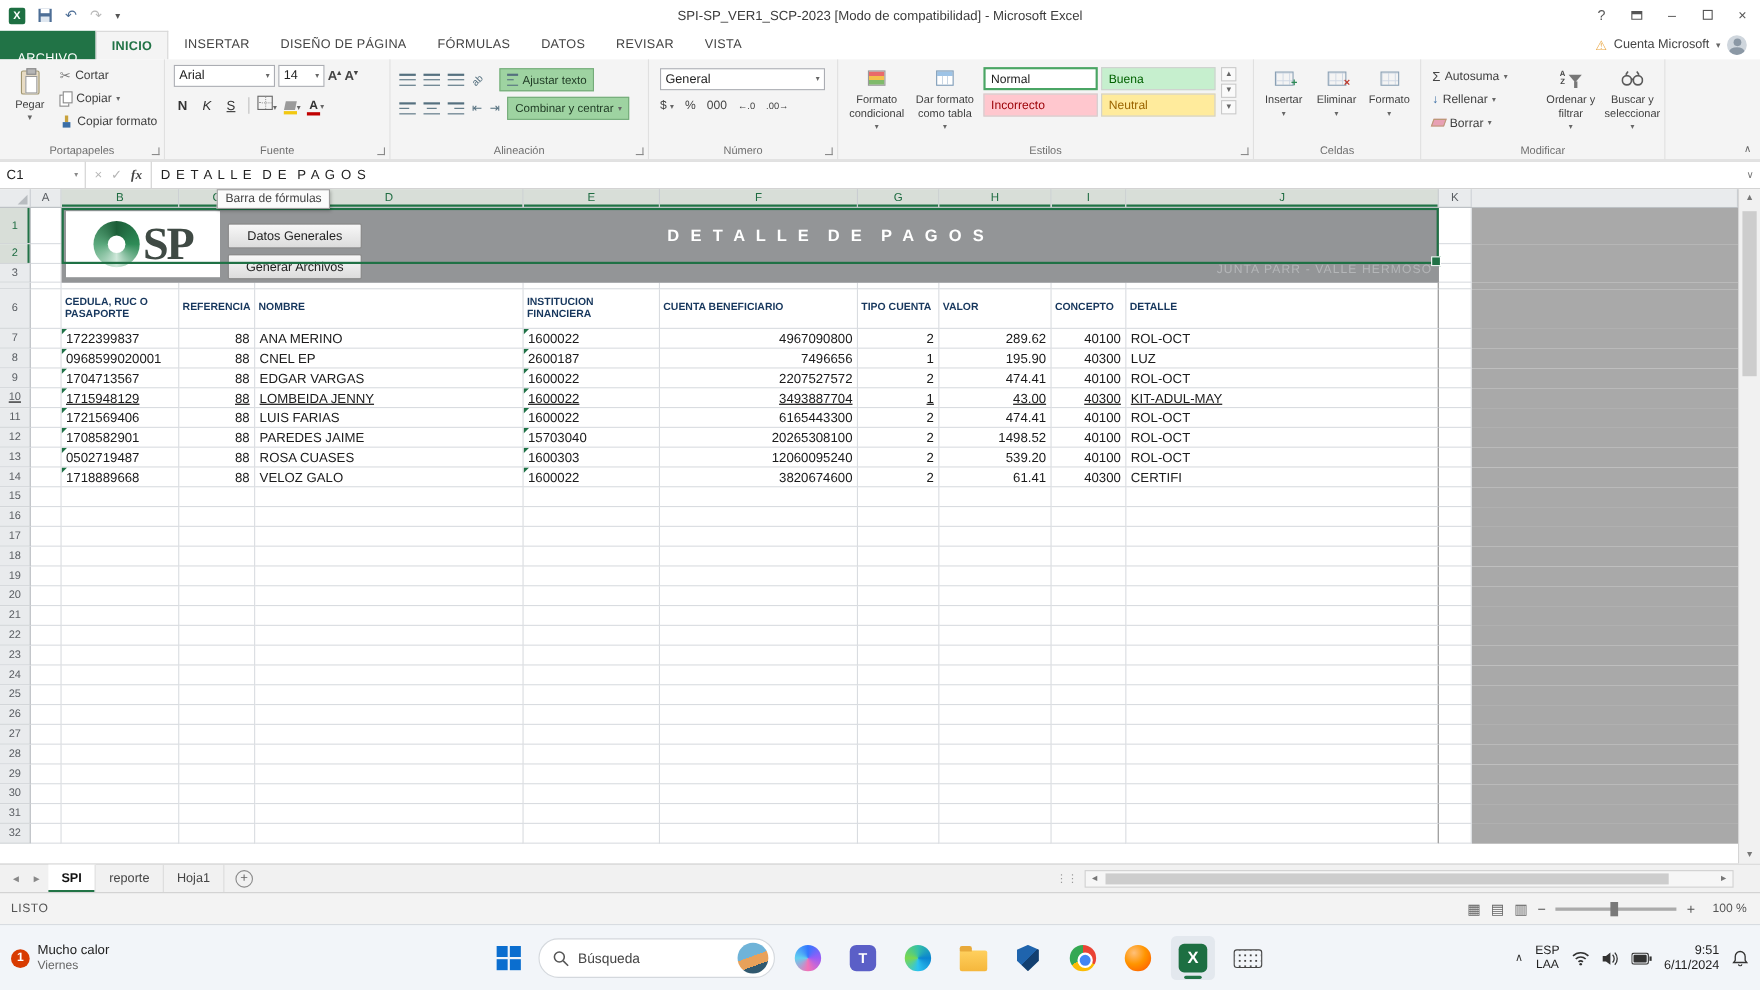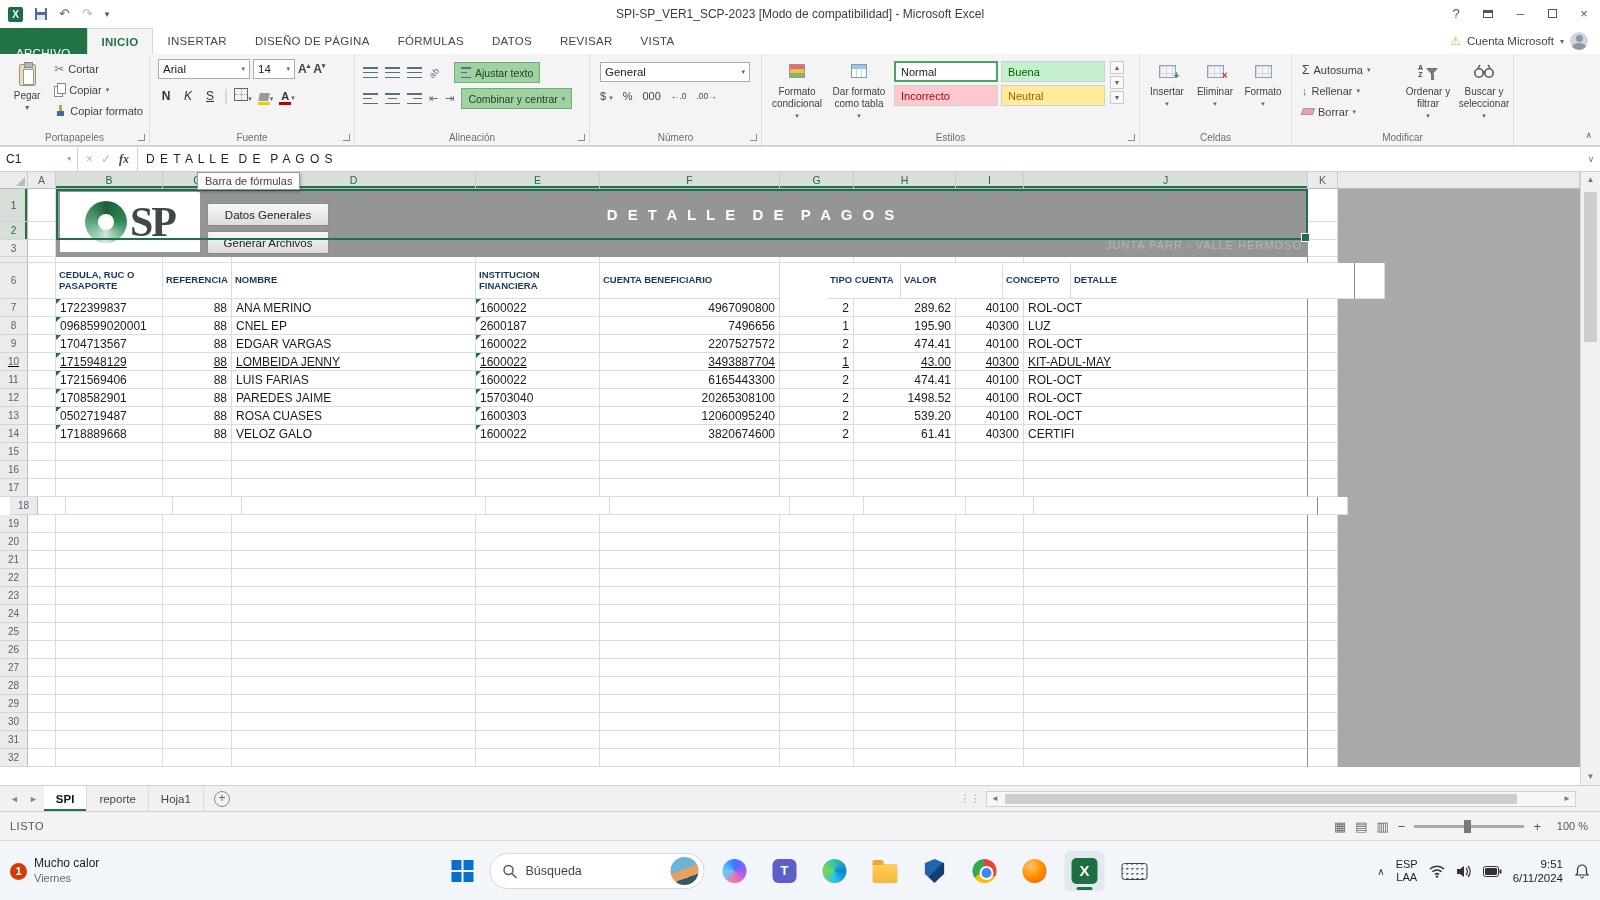--- a/index.html
+++ b/index.html
@@ -605,21 +605,21 @@
         <div class="grayfill"></div>
       </div>
       <div class="grow" style="height: 36px;">
         <div class="rn">6</div>
         <div class="cell" style="width: 28px;"></div>
         <div class="cell hcell" style="width: 107px;">CEDULA, RUC O PASAPORTE</div>
         <div class="cell hcell" style="width: 69px;">REFERENCIA</div>
         <div class="cell hcell" style="width: 244px;">NOMBRE</div>
         <div class="cell hcell" style="width: 124px;">INSTITUCION FINANCIERA</div>
         <div class="cell hcell" style="width: 180px;">CUENTA BENEFICIARIO</div>
-        <div class="cell hcell" style="width: 74px; margin-left: 47px;">TIPO CUENTA</div>
+        <div class="cell hcell" style="width: 74px;">TIPO CUENTA</div>
         <div class="cell hcell" style="width: 102px;">VALOR</div>
         <div class="cell hcell" style="width: 68px;">CONCEPTO</div>
         <div class="cell jcol hcell" style="width: 284px;">DETALLE</div>
         <div class="cell" style="width: 30px;"></div>
         <div class="grayfill"></div>
       </div>
       <div class="grow" style="height: 18px;">
         <div class="rn">7</div>
         <div class="cell" style="width: 28px;"></div>
         <div class="cell al" style="width: 107px;">
@@ -937,21 +937,21 @@
         <div class="cell" style="width: 244px;"></div>
         <div class="cell" style="width: 124px;"></div>
         <div class="cell" style="width: 180px;"></div>
         <div class="cell" style="width: 74px;"></div>
         <div class="cell" style="width: 102px;"></div>
         <div class="cell" style="width: 68px;"></div>
         <div class="cell jcol" style="width: 284px;"></div>
         <div class="cell" style="width: 30px;"></div>
         <div class="grayfill"></div>
       </div>
-      <div class="grow" style="height: 18px; margin-left: 10px;">
+      <div class="grow" style="height: 18px;">
         <div class="rn">18</div>
         <div class="cell" style="width: 28px;"></div>
         <div class="cell" style="width: 107px;"></div>
         <div class="cell" style="width: 69px;"></div>
         <div class="cell" style="width: 244px;"></div>
         <div class="cell" style="width: 124px;"></div>
         <div class="cell" style="width: 180px;"></div>
         <div class="cell" style="width: 74px;"></div>
         <div class="cell" style="width: 102px;"></div>
         <div class="cell" style="width: 68px;"></div>

